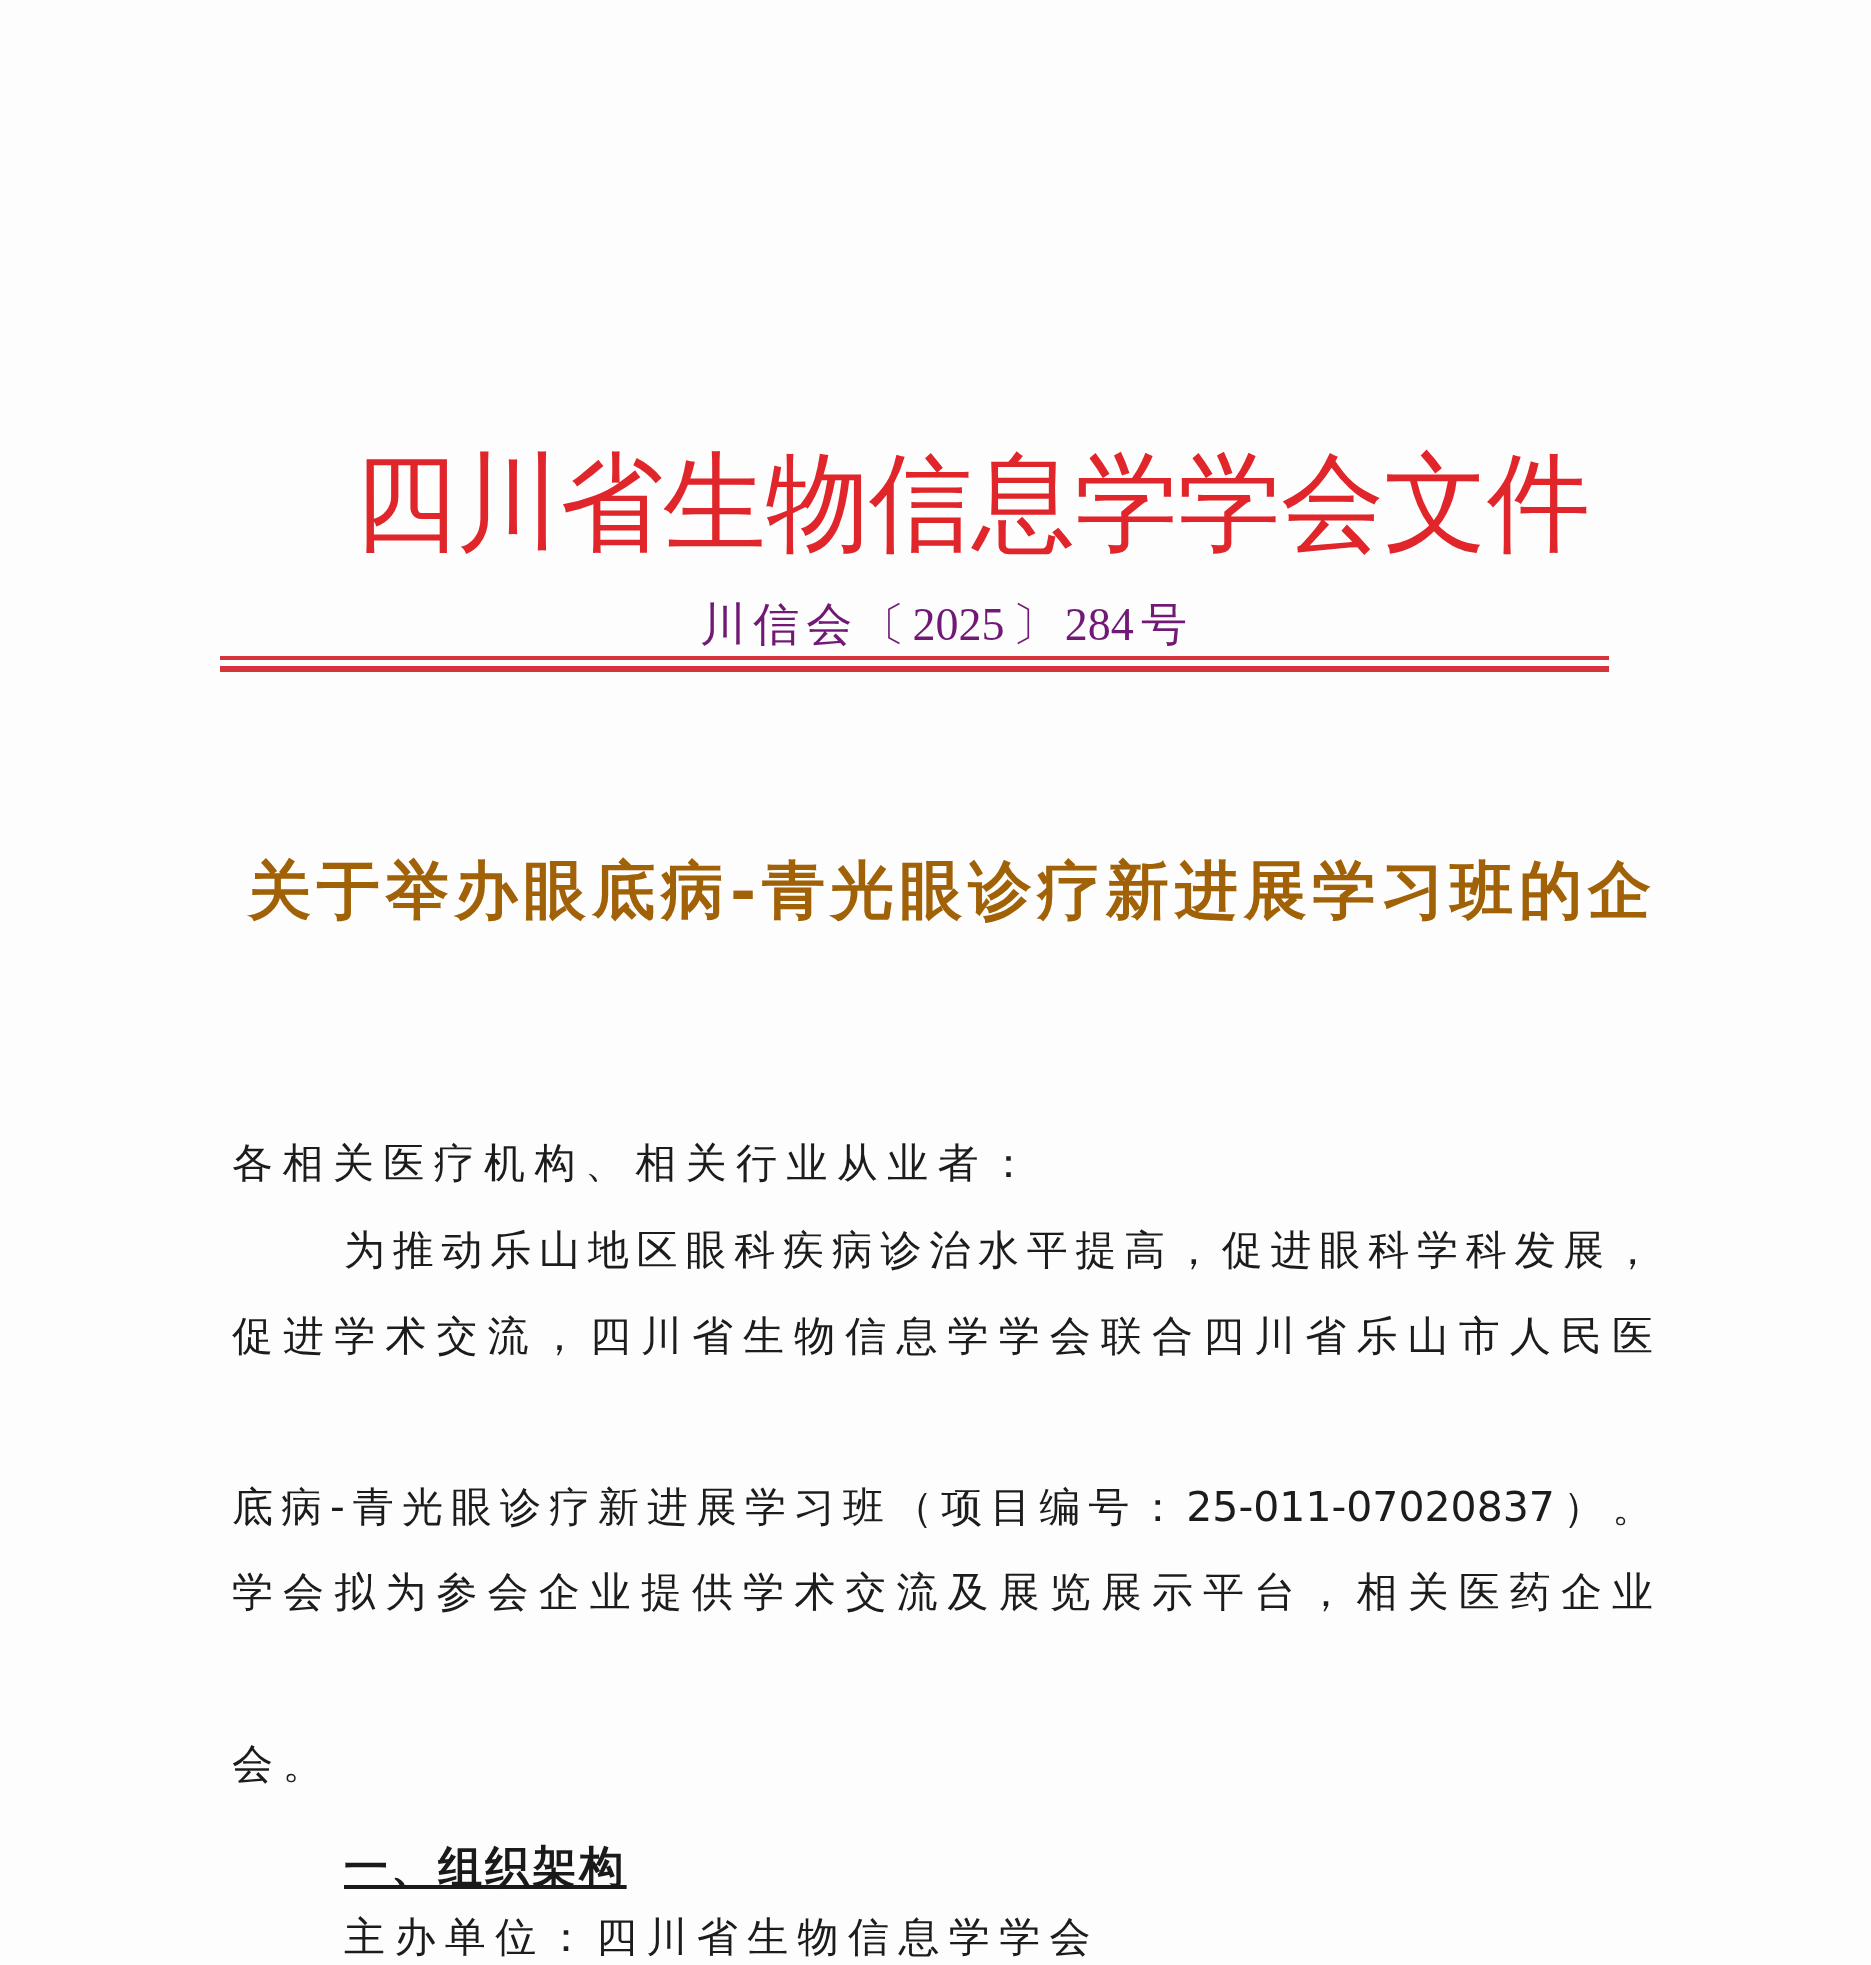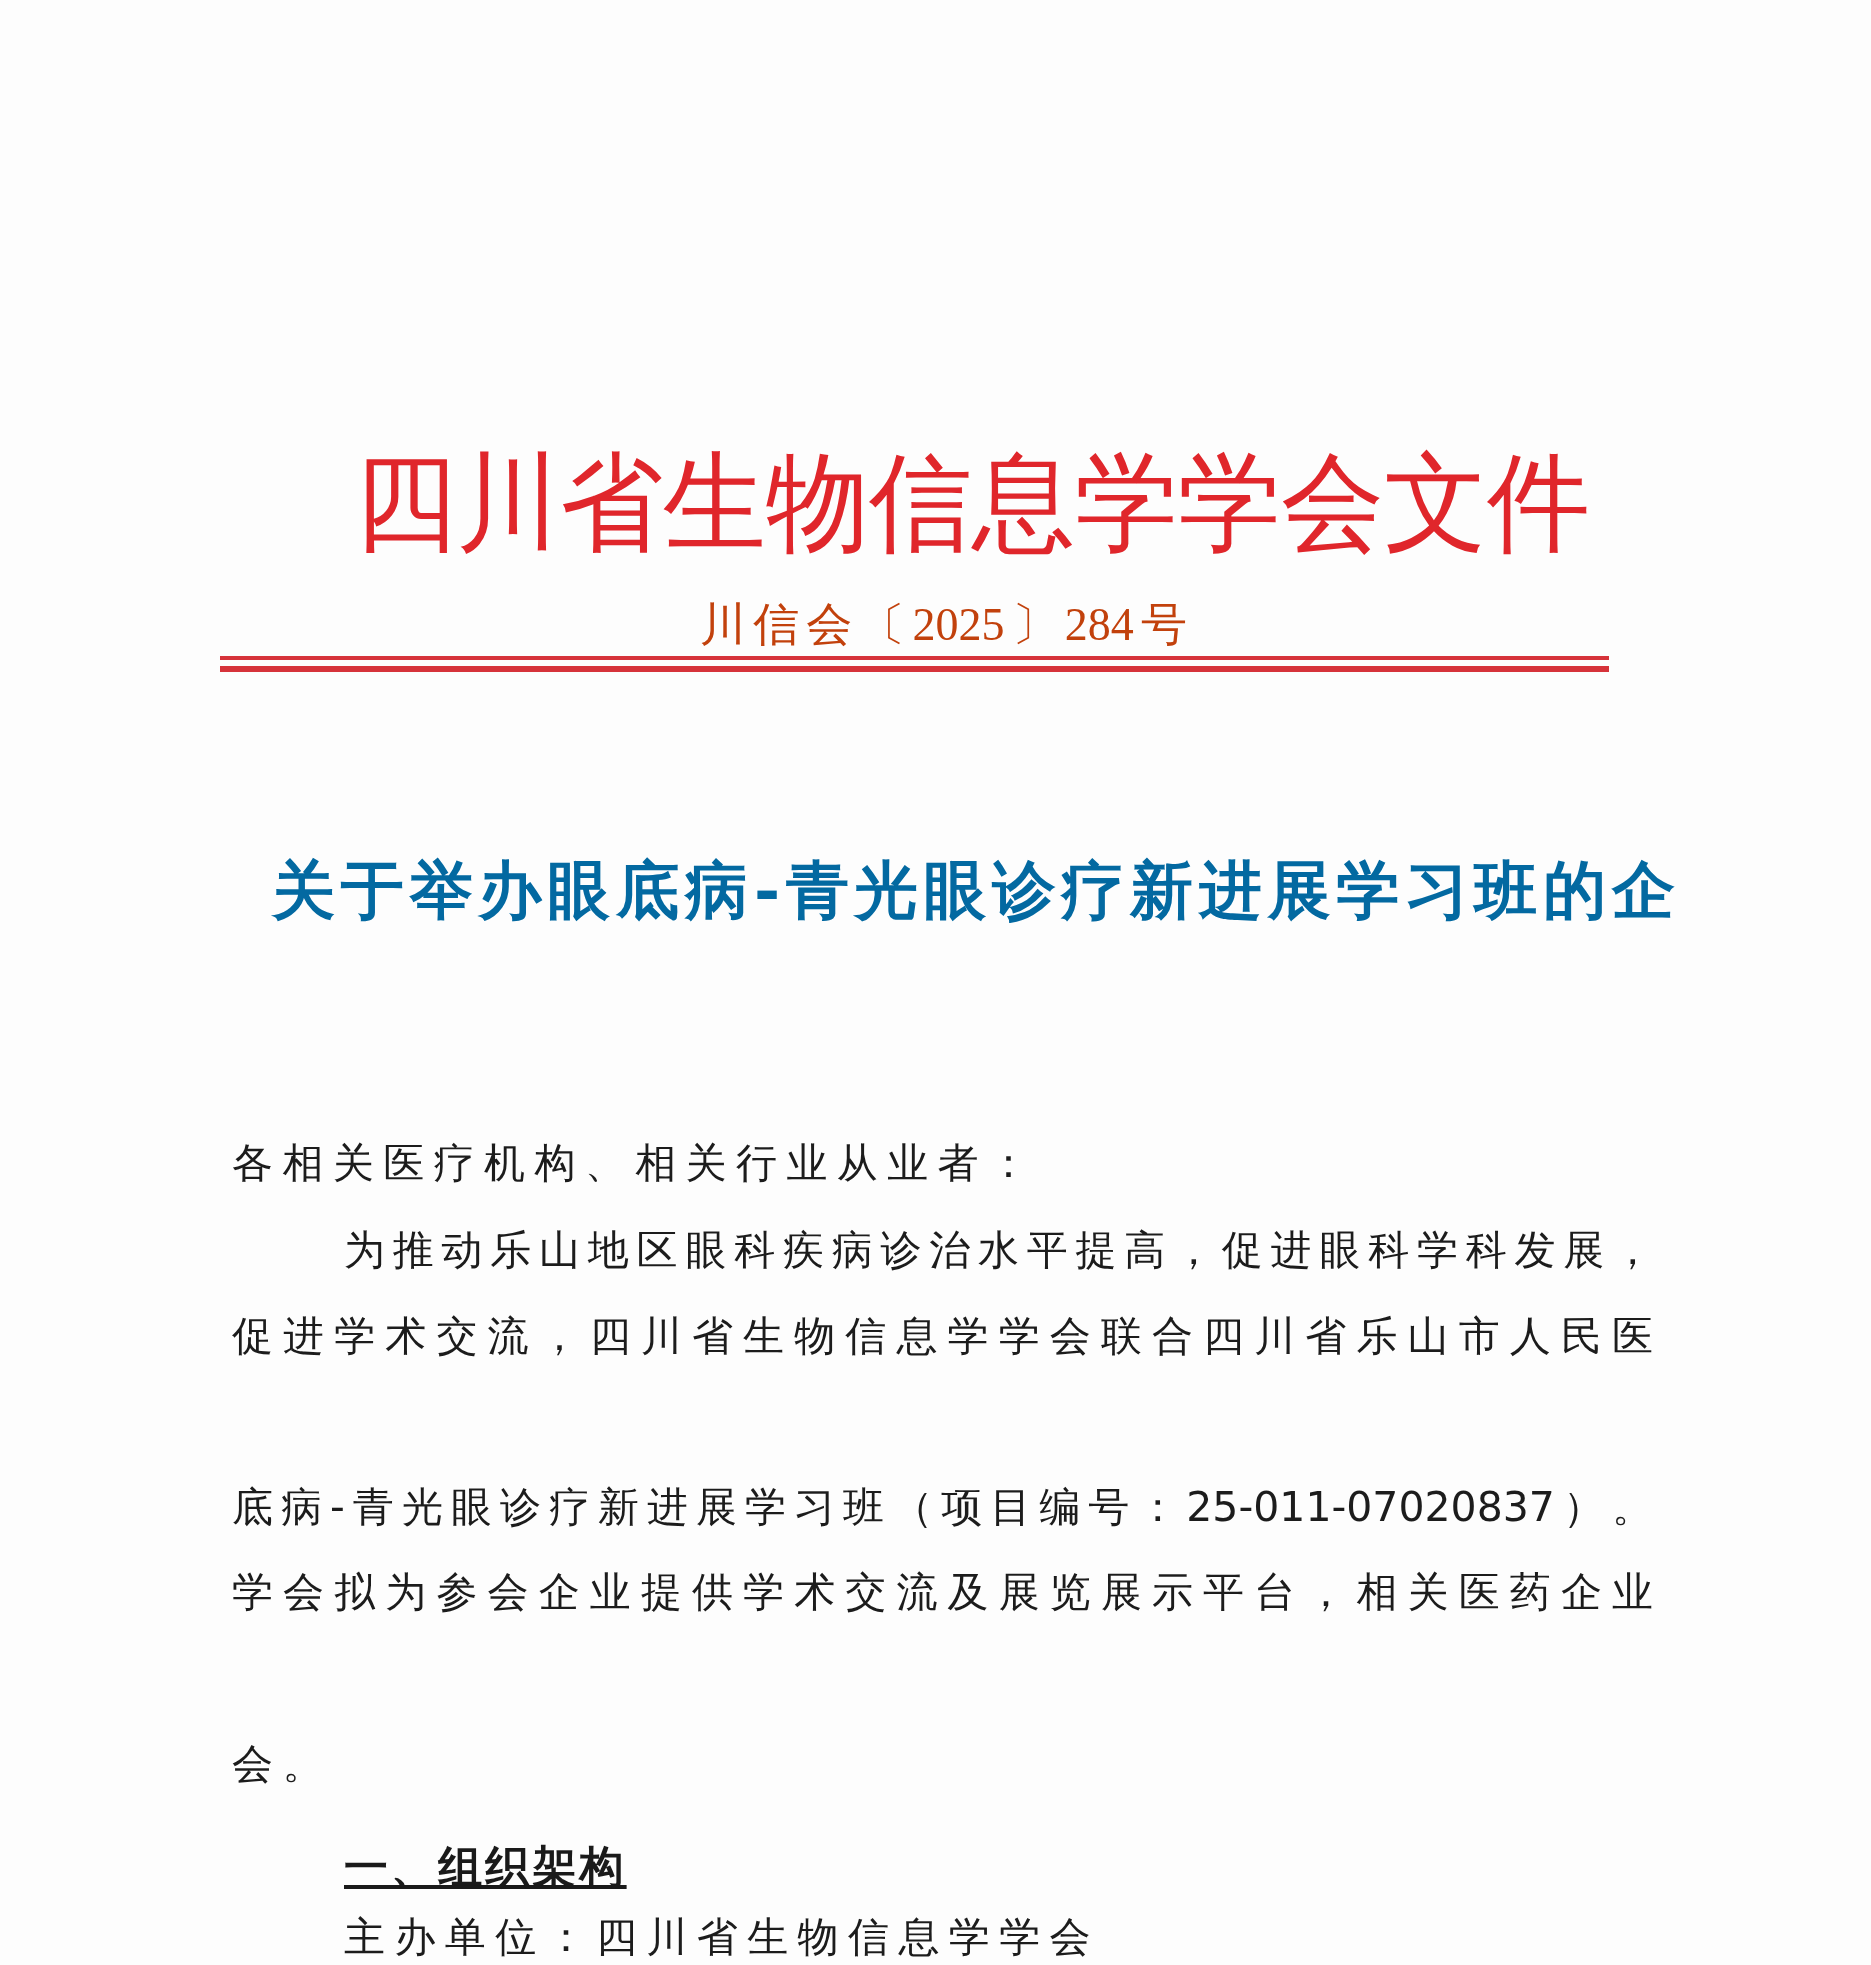--- a/index.html
+++ b/index.html
@@ -9,31 +9,31 @@
   .red-header {
     position: absolute; left: 354px; top: 432px; width: 1195px; height: 141px;
     color: #e0262b; font-family: "DejaVu Serif", "Liberation Serif", serif;
     font-size: 103px; line-height: 141px; white-space: nowrap;
     text-align: justify; text-align-last: justify;
     transform: scaleY(1.05);
   }
   .doc-number {
     position: absolute; left: 700px; top: 595px; width: 487px; height: 59px;
     font-family: "Liberation Serif", "DejaVu Serif", serif;
-    font-size: 46px; line-height: 59px; color: #c2410c;
+    font-size: 46px; line-height: 59px; color: #701a75;
     text-align: justify; text-align-last: justify; white-space: nowrap;
   }
   .rule { position: absolute; left: 220px; width: 1389px; background: #d6333a; }
   .rule.thin { top: 656px; height: 3.9px; }
   .rule.thick { top: 666px; height: 6.3px; }
 
   .heading-line {
     position: absolute; height: 86px; line-height: 86px;
     font-family: "DejaVu Serif", "Liberation Serif", serif; font-weight: bold;
-    font-size: 63px; color: #0369a1; white-space: nowrap; margin-left: 24px;
+    font-size: 63px; color: #a16207; white-space: nowrap;
   }
   .heading-line.l1 { left: 248px; width: 1403px; top: 847px; text-align: justify; text-align-last: justify; }
   .heading-line.l2 { left: 806px; width: 277px; top: 935px; text-align: justify; text-align-last: justify; }
 
   .body-line {
     position: absolute; height: 86px; line-height: 86px;
     font-family: "DejaVu Sans", "Liberation Sans", sans-serif;
     font-size: 41px; color: #1c1c1c; white-space: nowrap;
   }
   .body-line.full { left: 232px; width: 1421px; text-align: justify; text-align-last: justify; }

